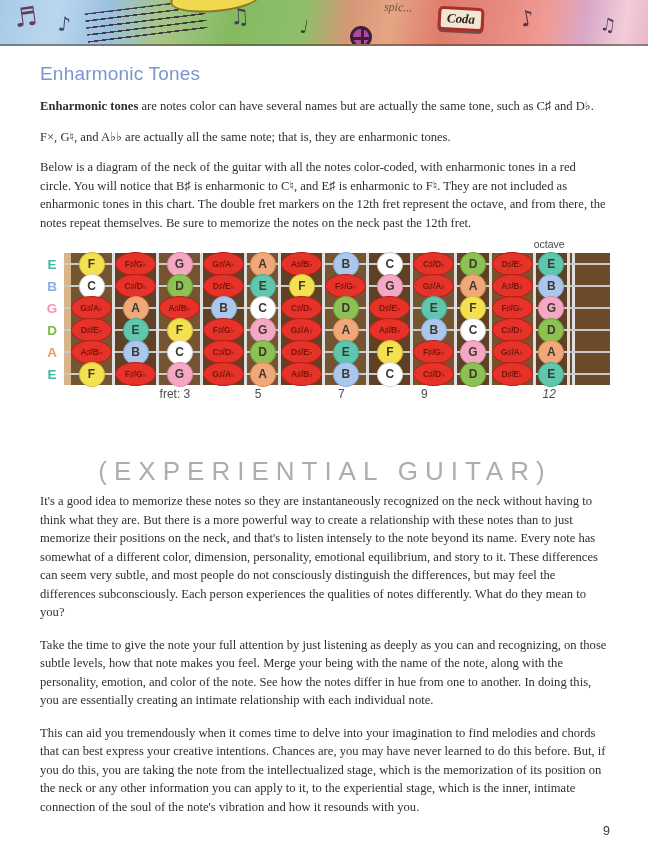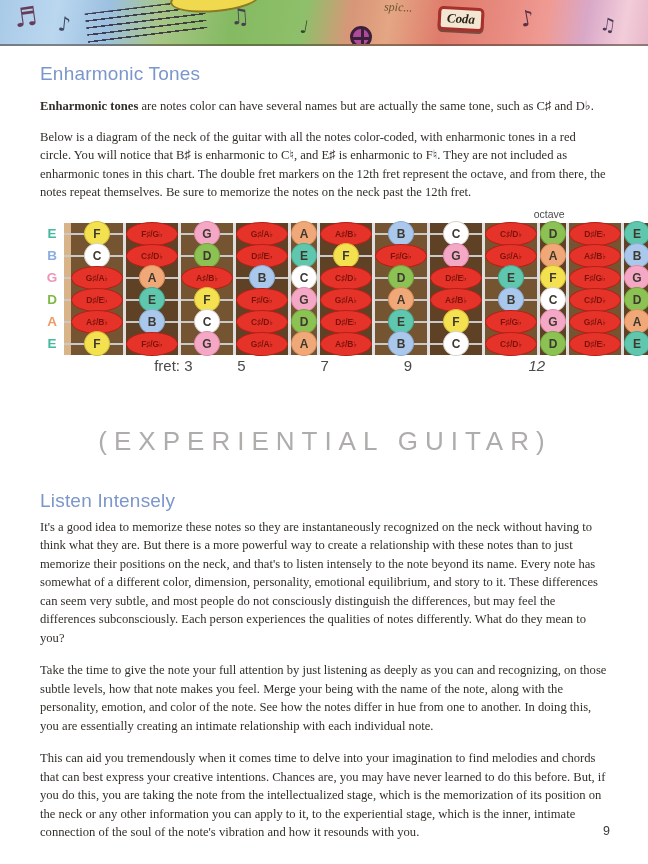--- a/index.html
+++ b/index.html
@@ -119,26 +119,26 @@
     background:linear-gradient(90deg,#6b4b2a 0 2px,#dedede 2px 5px,#6b4b2a 5px);
   }
   .note {
     position:relative; z-index:1;
     display:flex; align-items:center; justify-content:center;
     border-radius:50%;
     font-family:"Liberation Sans","DejaVu Sans",sans-serif; font-weight:bold;
   }
   .note.natural { width:26px; height:25px; font-size:12px; }
   .note.accidental {
-    width:52px; height:24px; font-size:8.5px; letter-spacing:-.2px;
+    width:41px; height:24px; font-size:8.5px; letter-spacing:-.2px;
   }
   .fret-numbers { height:18px; margin-top:2px; }
   .fret-numbers span {
     font-family:"Liberation Sans","DejaVu Sans",sans-serif;
-    font-size:15px; color:#4a4a4a; text-align:left; white-space:nowrap;
+    font-size:12px; color:#4a4a4a; text-align:center; white-space:nowrap;
   }
   .fn3 { grid-column:4; } .fn5 { grid-column:6; } .fn7 { grid-column:8; }
   .fn9 { grid-column:10; } .fn12 { grid-column:13;font-style:italic; }
 
   
   .big-heading {
     margin-top:52px; text-align:center;
     font-family:"Liberation Sans","DejaVu Sans",sans-serif;
     font-weight:300; font-size:26px; letter-spacing:7px;
     color:#aeadac; line-height:1.12;
@@ -170,20 +170,21 @@
     <div class="spic">spic...</div>
     <div class="coda-box">Coda</div>
   </div>
 
   <div class="content">
 
     <div class="blue-heading" id="enharmonic-heading">Enharmonic Tones</div>
 
     <p class="body"><strong>Enharmonic tones</strong><span> are notes color can have several names but are actually the same tone, such as C♯ and D♭.</span></p>
 
+    <p class="body">F×, G♮, and A♭♭ are actually all the same note; that is, they are enharmonic tones.</p>
 
     <p class="body">Below is a diagram of the neck of the guitar with all the notes color-coded, with enharmonic tones in a red circle. You will notice that B♯ is enharmonic to C♮, and E♯ is enharmonic to F♮. They are not included as enharmonic tones in this chart. The double fret markers on the 12th fret represent the octave, and from there, the notes repeat themselves. Be sure to memorize the notes on the neck past the 12th fret.</p>
 
 
     <div class="fret-section">
 
       <div class="fret-row octave-row">
         <div class="label-spacer"></div>
         <div class="grid14">
           <span class="octave-label">octave</span>
@@ -440,21 +441,20 @@
           <span class="fn9">9</span>
           <span class="fn12">12</span>
         </div>
       </div>
     </div>
 
     <div class="big-heading">
       <div>(EXPERIENTIAL GUITAR)</div>
     </div>
 
-    <div class="blue-heading" id="listen-heading">Listen Intensely</div>
 
     <p class="body" style="margin-top:6px;">It's a good idea to memorize these notes so they are instantaneously recognized on the neck without having to think what they are. But there is a more powerful way to create a relationship with these notes than to just memorize their positions on the neck, and that's to listen intensely to the note beyond its name. Every note has somewhat of a different color, dimension, personality, emotional equilibrium, and story to it. These differences can seem very subtle, and most people do not consciously distinguish the differences, but may feel the differences subconsciously. Each person experiences the qualities of notes differently. What do they mean to you?</p>
     <p class="body" style="margin-top:14px;">Take the time to give the note your full attention by just listening as deeply as you can and recognizing, on those subtle levels, how that note makes you feel. Merge your being with the name of the note, along with the personality, emotion, and color of the note. See how the notes differ in hue from one to another. In doing this, you are essentially creating an intimate relationship with each individual note.</p>
     <p class="body" style="margin-top:14px;">This can aid you tremendously when it comes time to delve into your imagination to find melodies and chords that can best express your creative intentions. Chances are, you may have never learned to do this before. But, if you do this, you are taking the note from the intellectualized stage, which is the memorization of its position on the neck or any other information you can apply to it, to the experiential stage, which is the inner, intimate connection of the soul of the note's vibration and how it resounds with you.</p>
   </div>
 
   <div class="page-number">9</div>
 </div>
 
 </body></html>

